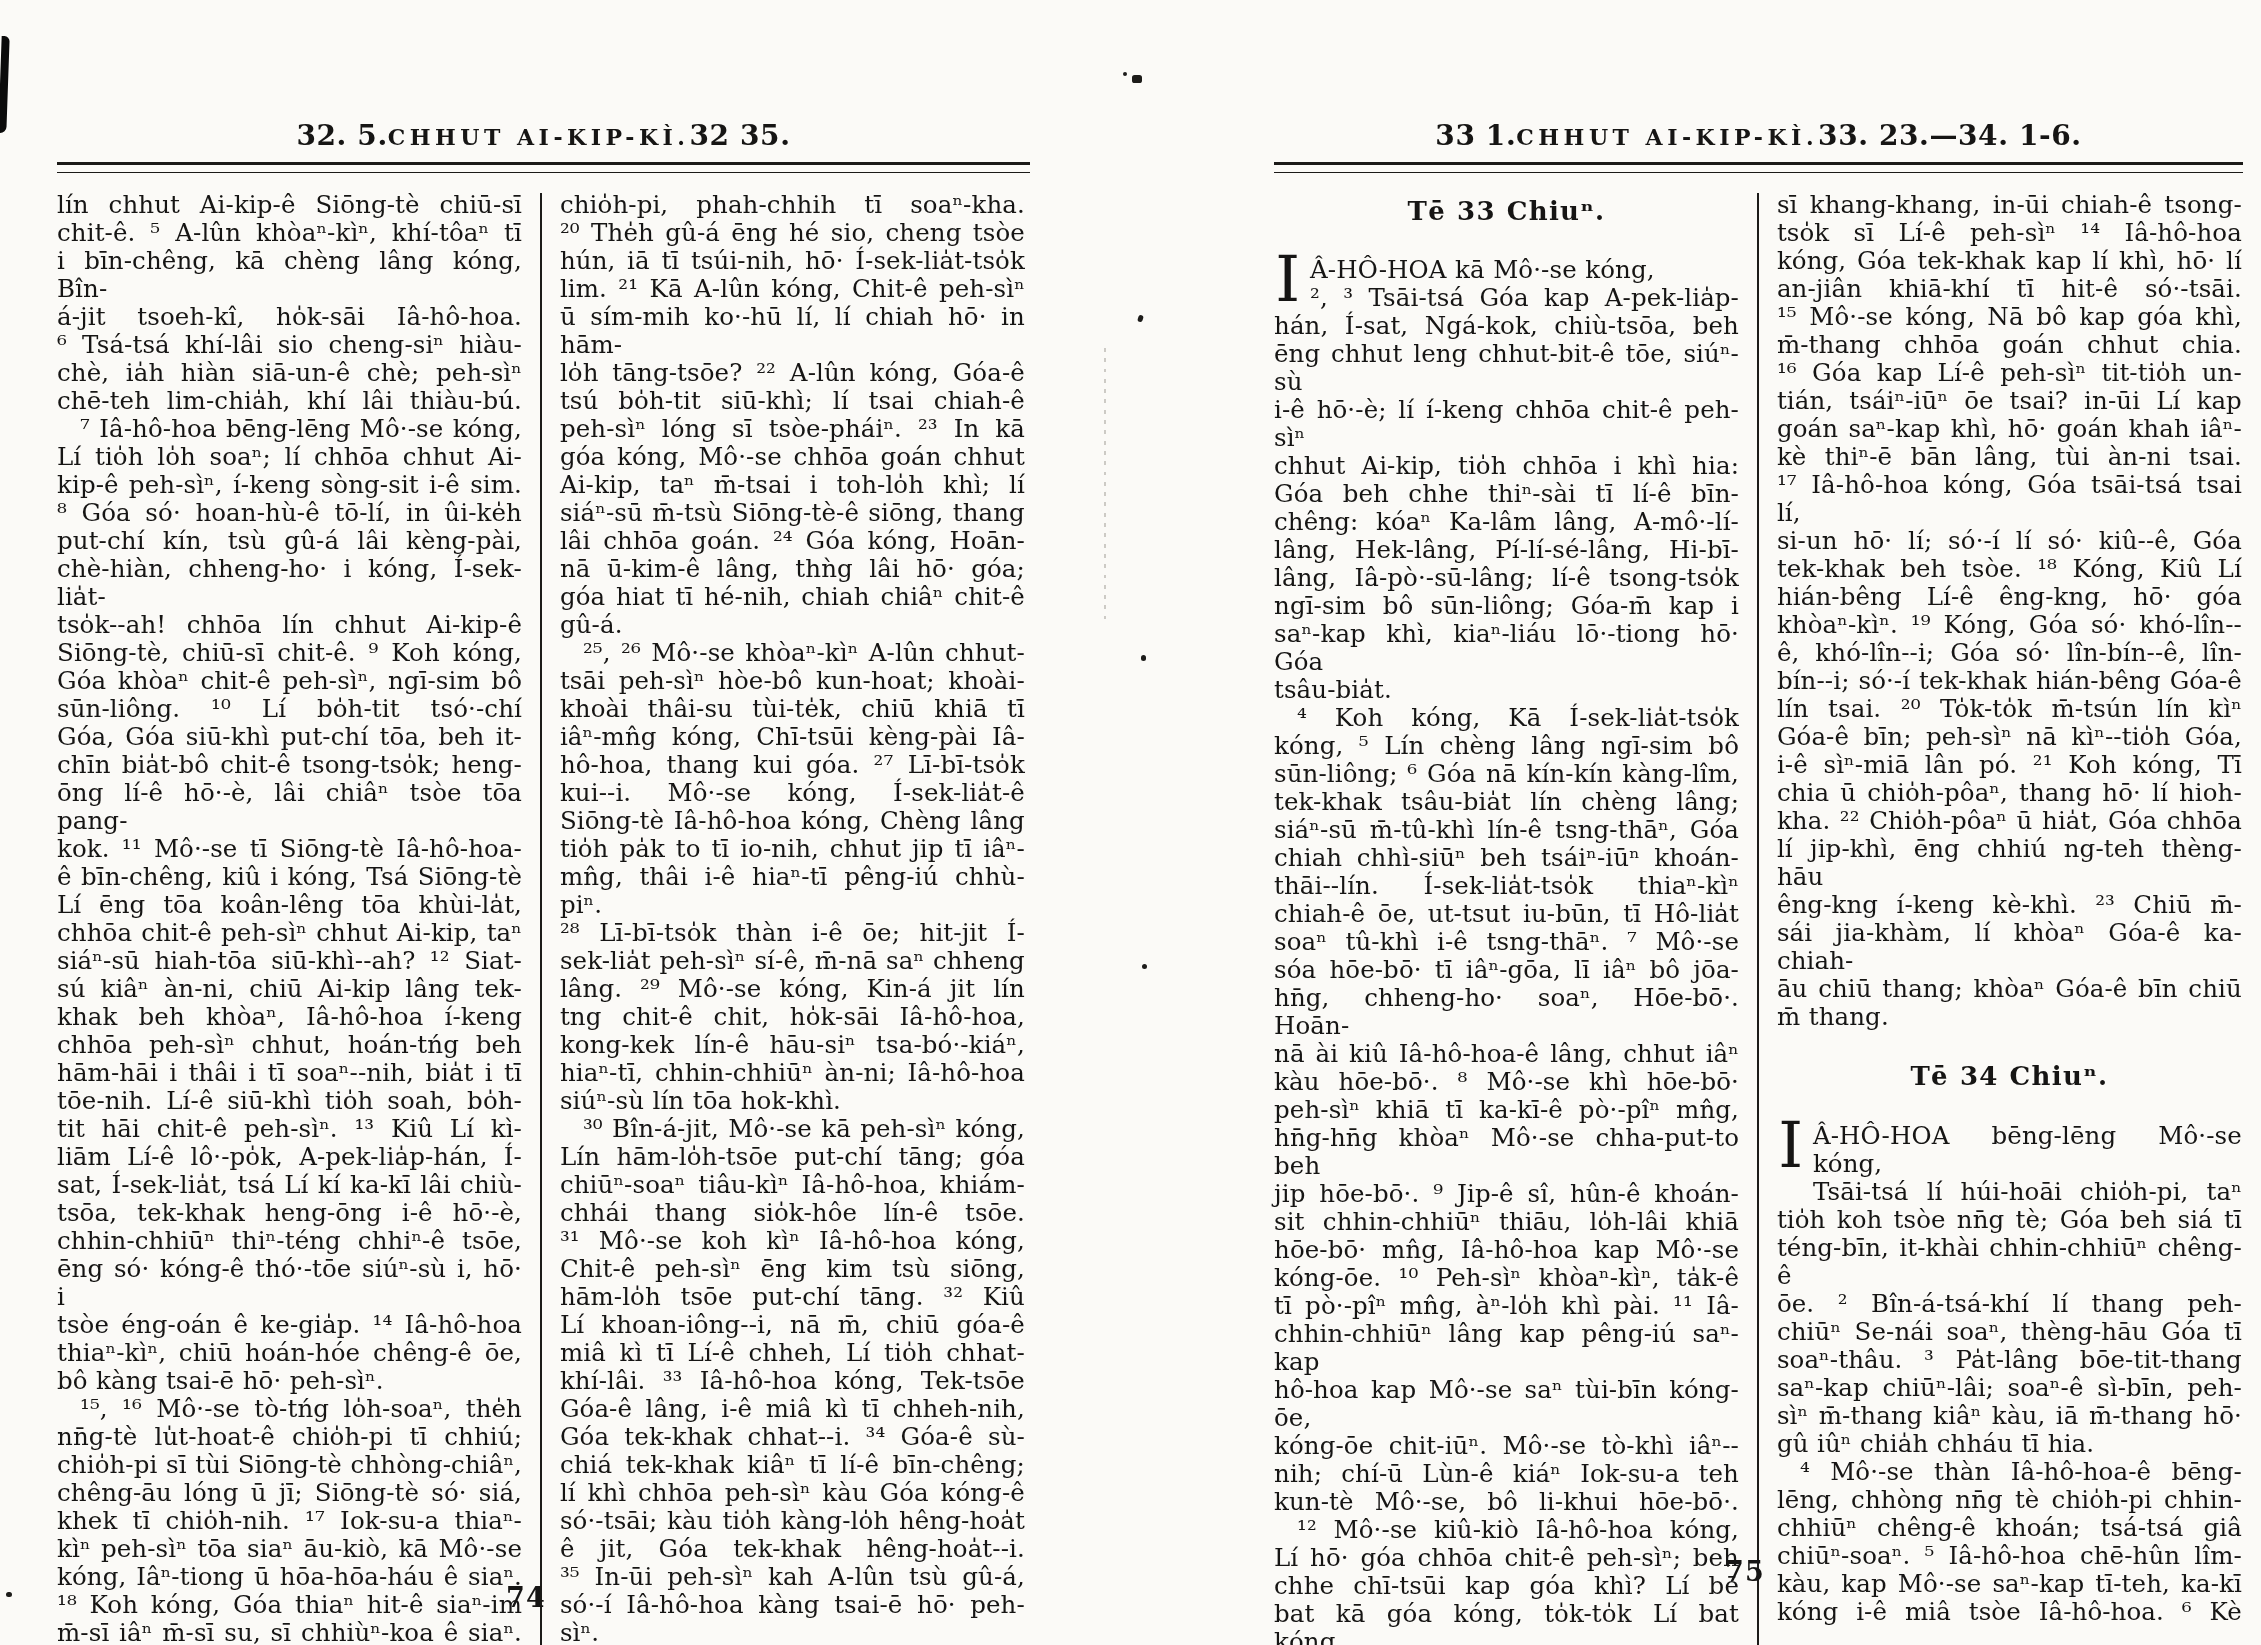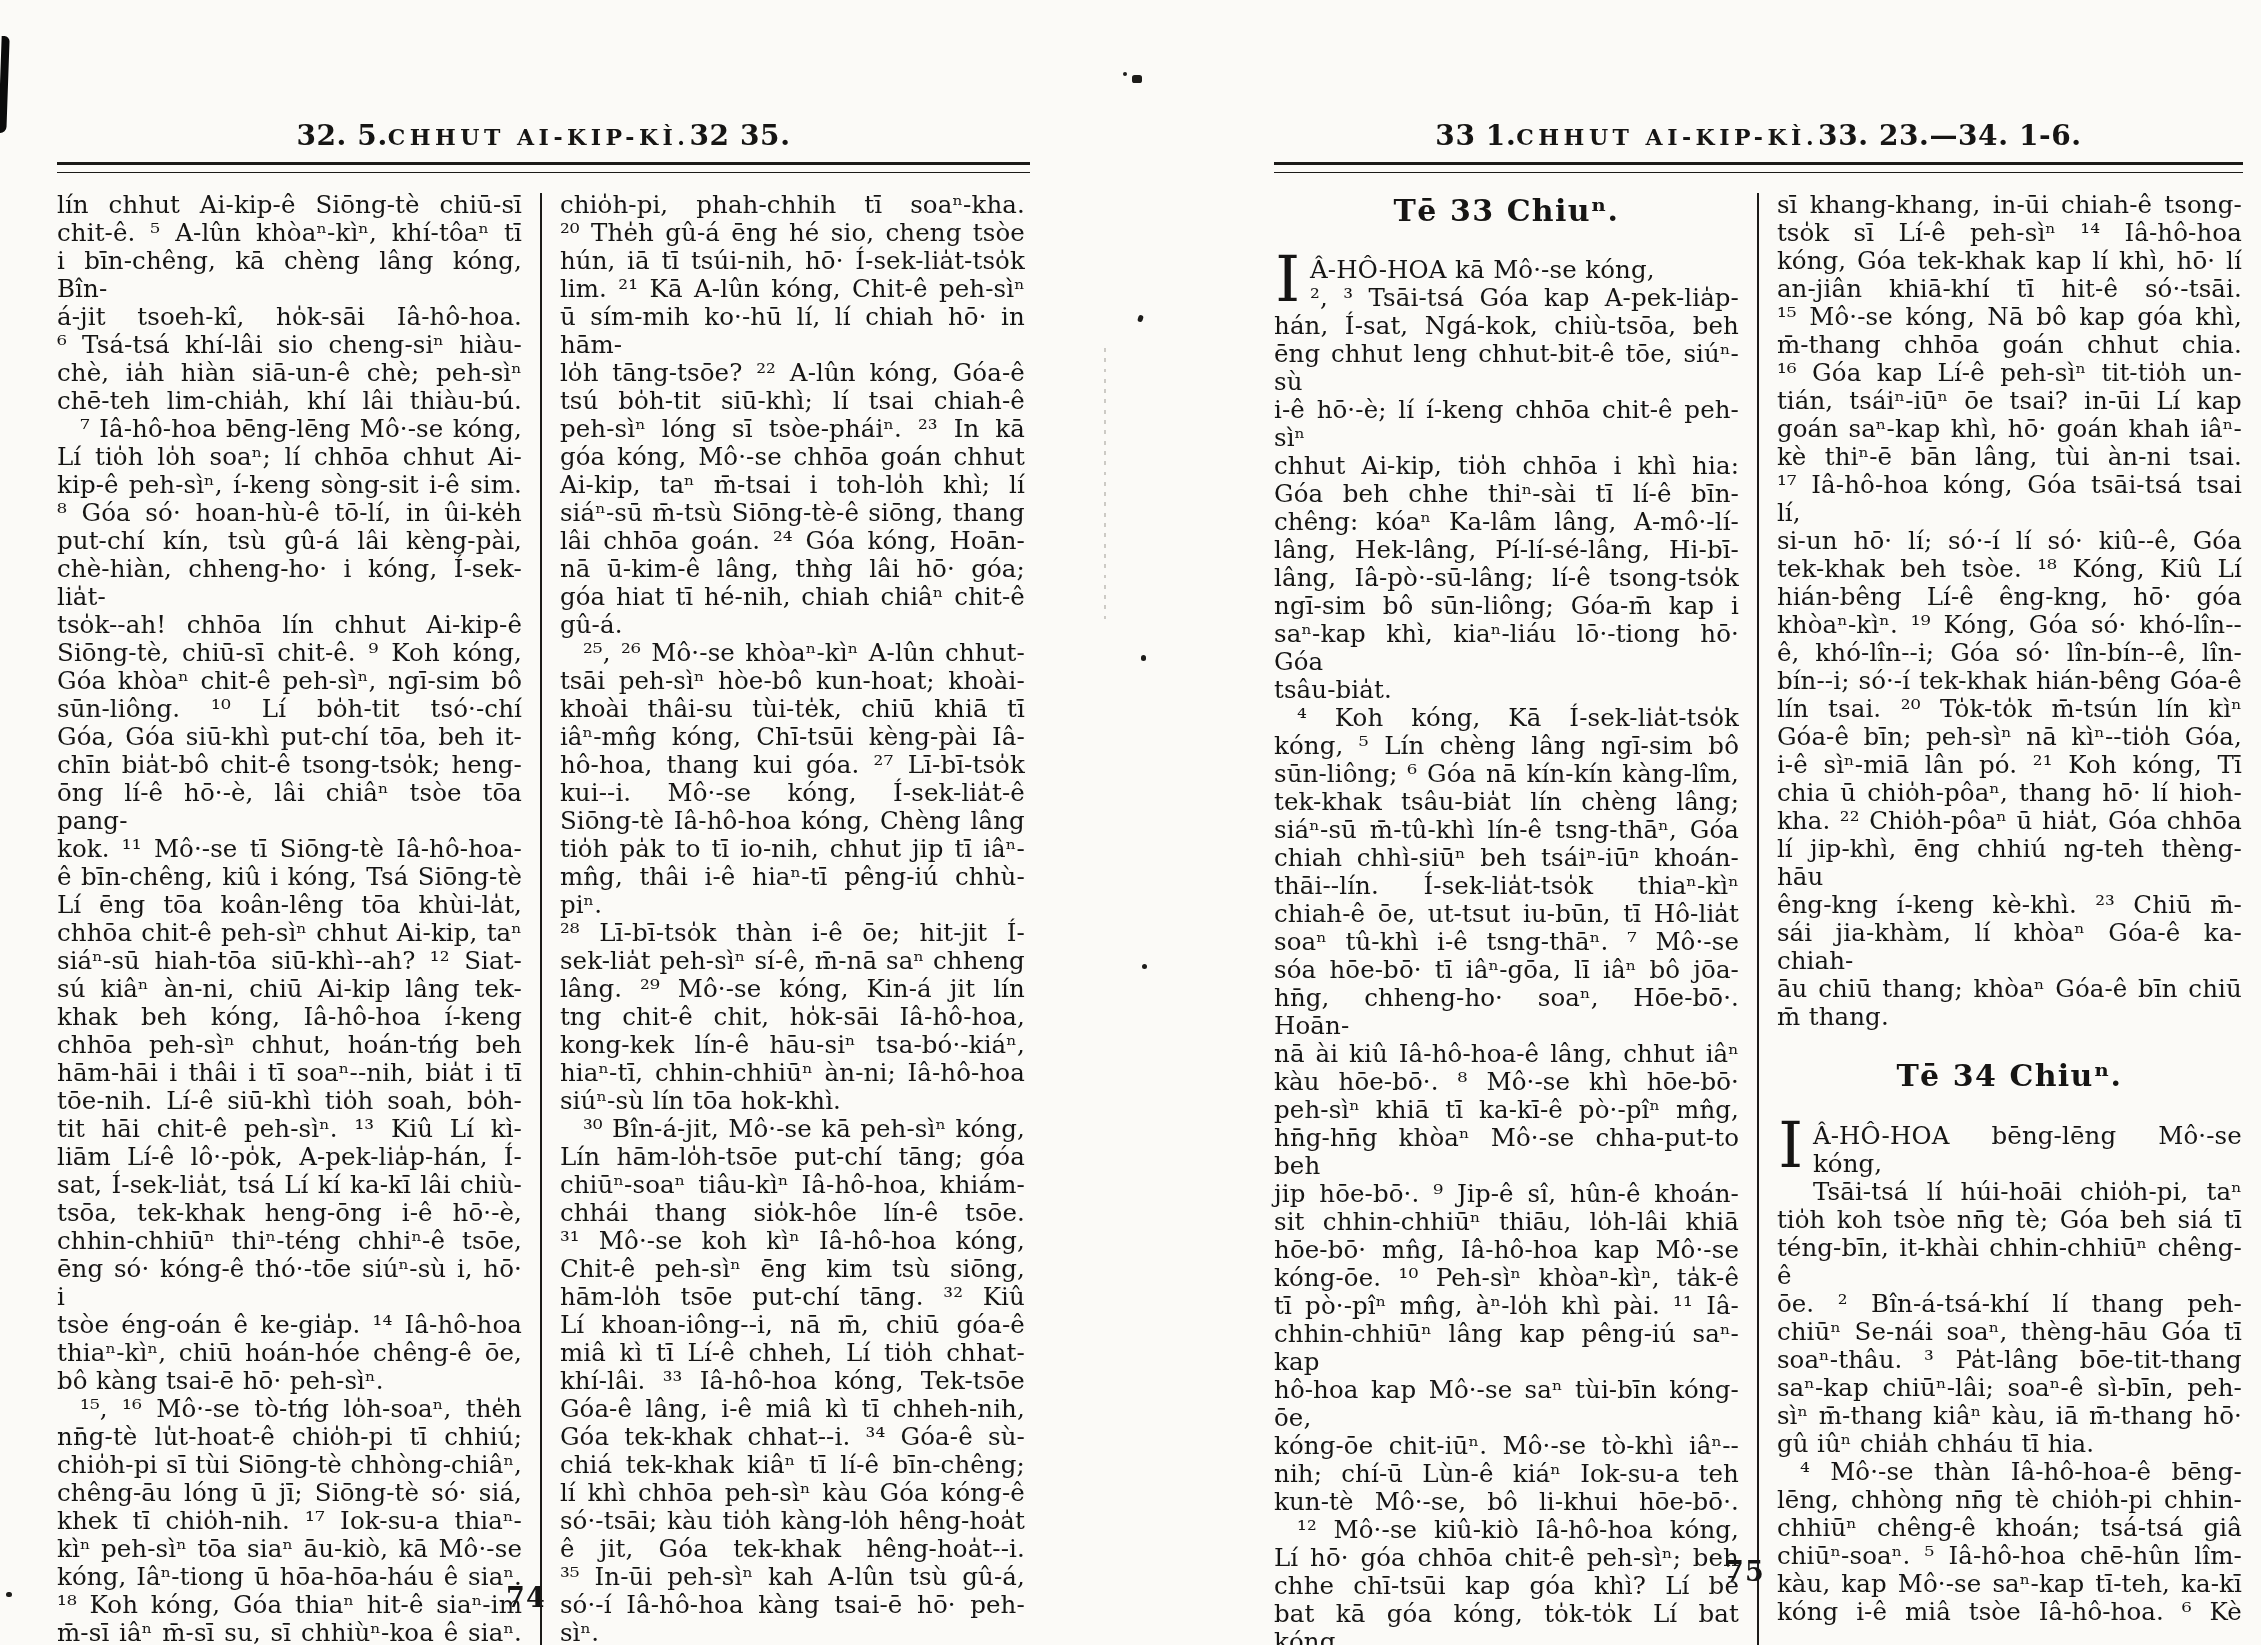--- a/index.html
+++ b/index.html
@@ -40,21 +40,21 @@
   .tl{position:relative;text-align:justify;text-align-last:justify;}
   .tl.short{text-align-last:left;}
   .tl.ind{text-indent:23px;}
   .tl.dc1,.tl.dc2{padding-left:36px;}
   .dropcap{
     position:absolute;left:1.3px;top:-3.9px;
     font-size:63px;line-height:55px;
   }
   .chap-heading{
     font-weight:bold;text-align:center;
-    font-size:30px;line-height:36px;
+    font-size:26px;line-height:36px;
     letter-spacing:1.3px;
     margin:27px 0 28px 0;
   }
   .col > .chap-heading:first-child{margin-top:2.6px;margin-bottom:27px;}
 
   .page-number{position:absolute;font-size:27px;font-weight:bold;letter-spacing:1.3px;}
   #pn-left{left:449px;top:1506px;}
   #pn-right{left:451px;top:1480px;}
 
   
@@ -114,21 +114,21 @@
         <div class="tl">sūn-liông. ¹⁰ Lí bo̍h-tit tsó·-chí</div>
         <div class="tl">Góa, Góa siū-khì put-chí tōa, beh it-</div>
         <div class="tl">chīn bia̍t-bô chit-ê tsong-tso̍k; heng-</div>
         <div class="tl">ōng lí-ê hō·-è, lâi chiâⁿ tsòe tōa pang-</div>
         <div class="tl">kok. ¹¹ Mô·-se tī Siōng-tè Iâ-hô-hoa-</div>
         <div class="tl">ê bīn-chêng, kiû i kóng, Tsá Siōng-tè</div>
         <div class="tl">Lí ēng tōa koân-lêng tōa khùi-la̍t,</div>
         <div class="tl">chhōa chit-ê peh-sìⁿ chhut Ai-kip, taⁿ</div>
         <div class="tl">siáⁿ-sū hiah-tōa siū-khì--ah? ¹² Siat-</div>
         <div class="tl">sú kiâⁿ àn-ni, chiū Ai-kip lâng tek-</div>
-        <div class="tl">khak beh kóng, Iâ-hô-hoa í-keng</div>
+        <div class="tl">khak beh khòaⁿ, Iâ-hô-hoa í-keng</div>
         <div class="tl">chhōa peh-sìⁿ chhut, hoán-tńg beh</div>
         <div class="tl">hām-hāi i thâi i tī soaⁿ--nih, bia̍t i tī</div>
         <div class="tl">tōe-nih. Lí-ê siū-khì tio̍h soah, bo̍h-</div>
         <div class="tl">tit hāi chit-ê peh-sìⁿ. ¹³ Kiû Lí kì-</div>
         <div class="tl">liām Lí-ê lô·-po̍k, A-pek-lia̍p-hán, Í-</div>
         <div class="tl">sat, Í-sek-lia̍t, tsá Lí kí ka-kī lâi chiù-</div>
         <div class="tl">tsōa, tek-khak heng-ōng i-ê hō·-è,</div>
         <div class="tl">chhin-chhiūⁿ thiⁿ-téng chhiⁿ-ê tsōe,</div>
         <div class="tl">ēng só· kóng-ê thó·-tōe siúⁿ-sù i, hō· i</div>
         <div class="tl">tsòe éng-oán ê ke-gia̍p. ¹⁴ Iâ-hô-hoa</div>

